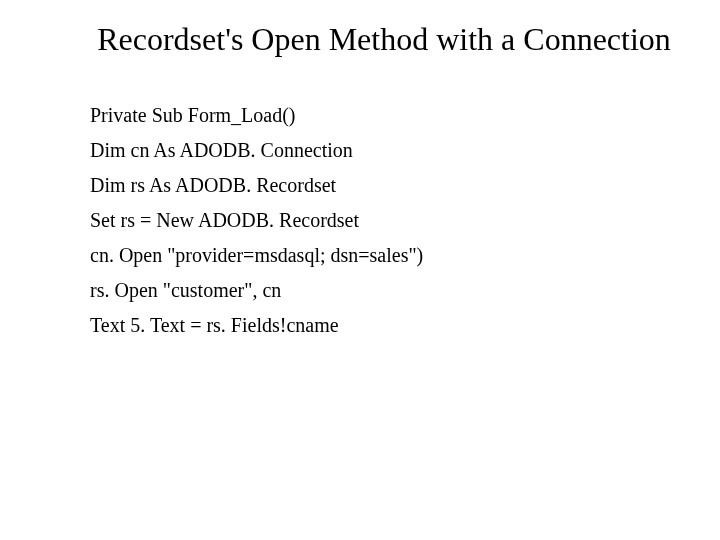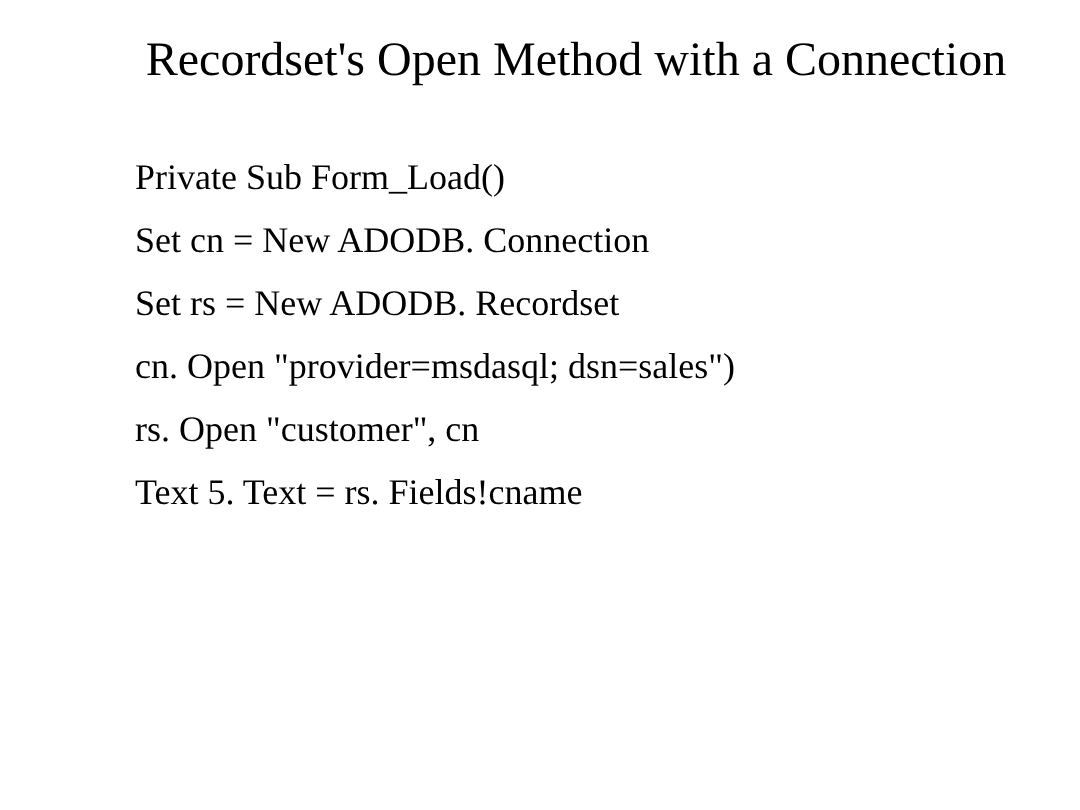--- a/index.html
+++ b/index.html
@@ -16,34 +16,35 @@
       box-sizing: border-box;
     }
     .title {
       font-size: 32px;
       text-align: center;
       font-weight: normal;
       margin: 0 0 40px 0;
       line-height: 1.2;
     }
     .code-block {
-      font-size: 24px;
+      font-size: 20px;
       line-height: 1.75;
     }
     .code-line {
       margin: 0;
       white-space: pre;
     }
   </style>
 </head>
 <body>
 
 <div class="slide">
   <h1 class="title">Recordset's Open Method with a Connection</h1>
   <div class="code-block">
     <p class="code-line">Private Sub Form_Load()</p>
-    <p class="code-line">Set cn = New ADODB. Connection</p>
+    <p class="code-line">Dim cn As ADODB. Connection</p>
+    <p class="code-line">Dim rs As ADODB. Recordset</p>
     <p class="code-line">Set rs = New ADODB. Recordset</p>
     <p class="code-line">cn. Open "provider=msdasql; dsn=sales")</p>
     <p class="code-line">rs. Open "customer", cn</p>
     <p class="code-line">Text 5. Text = rs. Fields!cname</p>
   </div>
 </div>
 
 </body></html>

